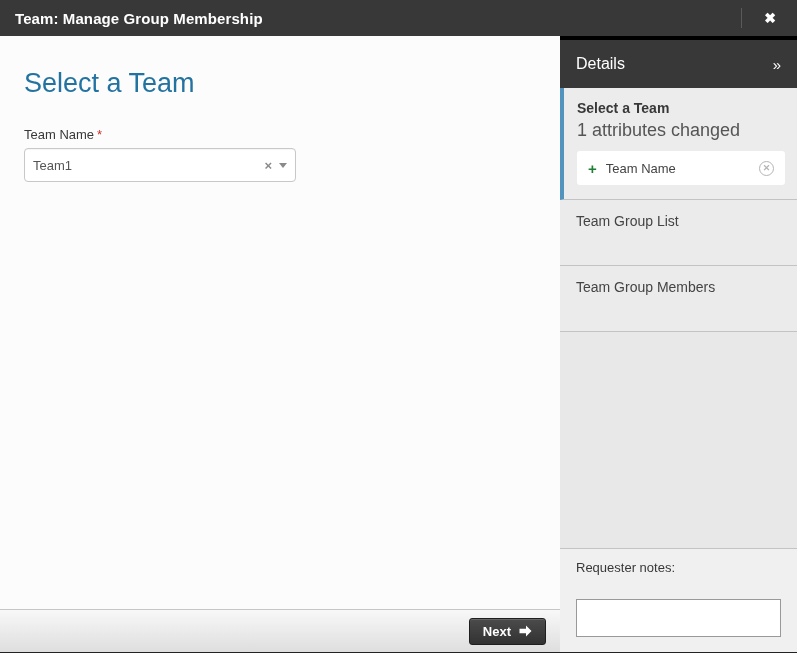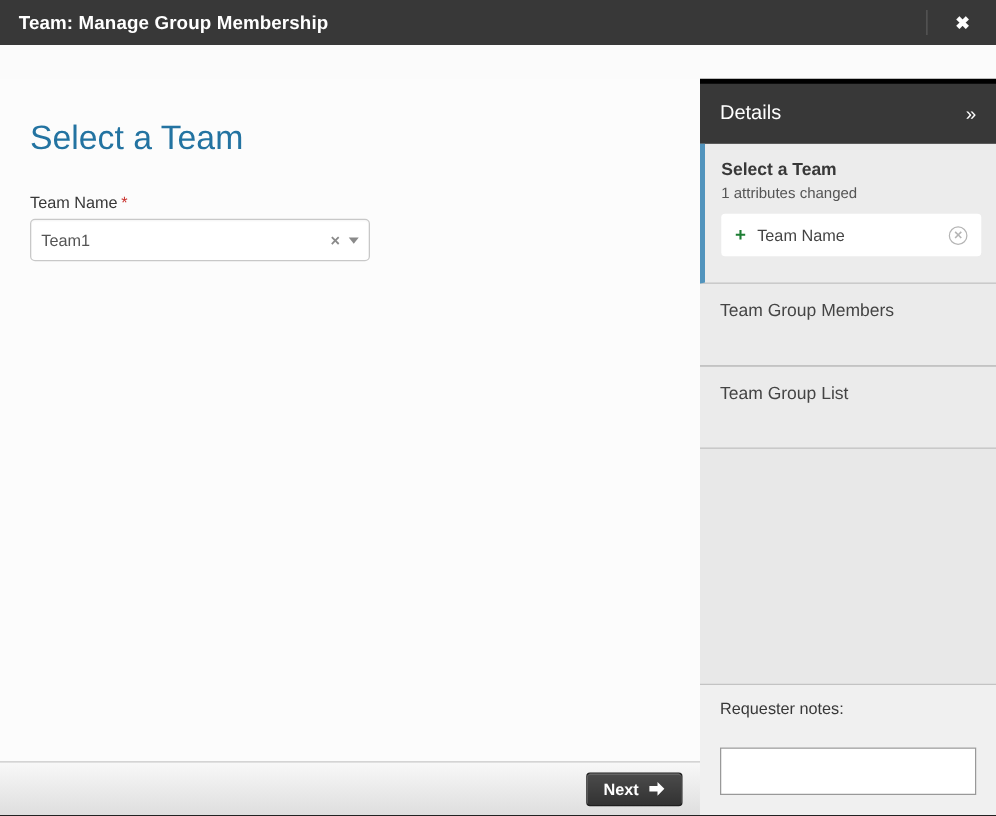--- a/index.html
+++ b/index.html
@@ -1,19 +1,19 @@
 <!DOCTYPE html>
 <html><head>
 <meta charset="utf-8">
 <style>
   * { box-sizing: border-box; }
   html,body { margin:0; padding:0; }
   body { font-family:"Liberation Sans", sans-serif; background:#fff; }
 
-  .app { width:797px; height:653px; display:flex; flex-direction:column; overflow:hidden; background:#fbfbfb; border-bottom:1px solid #222;gap:27px; }
+  .app { width:797px; height:653px; display:flex; flex-direction:column; overflow:hidden; background:#fbfbfb; border-bottom:1px solid #222; }
 
   
   .titlebar { flex:0 0 36px; background:#383838; color:#fff; display:flex; align-items:center; padding:0 15px; }
   .titlebar-title { flex:1; font-weight:bold; font-size:15px; letter-spacing:0.1px; }
   .titlebar-divider { width:1px; height:20px; background:#5a5a5a; margin-right:16px; }
   .close-btn { color:#fff; font-size:14px; font-weight:bold; cursor:pointer; line-height:1; padding:4px 6px; }
 
   .body-row { flex:1; display:flex; min-height:0; }
 
   
@@ -34,21 +34,21 @@
 
   
   .sidebar { flex:0 0 237px; display:flex; flex-direction:column; padding-top:4px; background:#000000; min-height:0; }
   .sidebar-header { flex:0 0 48px; background:#383838; color:#fff; display:flex; align-items:center; padding:0 16px; }
   .sidebar-header-title { flex:1; font-size:16px; }
   .collapse-icon { font-size:15px; color:#fff; cursor:pointer; }
 
   .section { background:#ebebeb; border-bottom:1px solid #c3c3c3; padding:13px 16px; }
   .section-active { flex:0 0 112px; border-left:4px solid #5294bd; background:#ececec; padding:12px 12px 12px 13px; }
   .section-active-title { font-size:14px; font-weight:bold; color:#383838; }
-  .section-active-sub { font-size:12px; color:#555; margin-top:4px; }
+  .section-active-sub { font-size:18px; color:#555; margin-top:4px; }
   .attr-chip { margin-top:10px; background:#fff; border-radius:3px; height:34px; display:flex; align-items:center; padding:0 11px; }
   .chip-plus { color:#1e7e34; font-weight:bold; font-size:15px; margin-right:9px; line-height:1; }
   .chip-label { flex:1; font-size:13px; color:#444; }
   .chip-remove { width:15px; height:15px; border:1px solid #b5b5b5; border-radius:50%; color:#b5b5b5; font-size:9px; font-weight:bold; display:flex; align-items:center; justify-content:center; cursor:pointer; line-height:1; }
 
   .section-plain { flex:0 0 66px; font-size:14px; color:#444; cursor:pointer; }
   .section-empty { flex:1; background:#e8e8e8; border-bottom:1px solid #c3c3c3; }
 
   .notes-area { flex:0 0 88px; background:#f0f0f0; padding:11px 16px; }
   .notes-label { font-size:13px; color:#383838; display:block; margin-bottom:24px; }
@@ -104,23 +104,23 @@
       <div class="section section-active">
         <div class="section-active-title">Select a Team</div>
         <div class="section-active-sub">1 attributes changed</div>
         <div class="attr-chip">
           <span class="chip-plus">+</span>
           <span class="chip-label">Team Name</span>
           <span class="chip-remove">✕</span>
         </div>
       </div>
 
+      <div class="section section-plain">Team Group List</div>
+
       <div class="section section-plain">Team Group Members</div>
-
-      <div class="section section-plain">Team Group List</div>
 
       <div class="section-empty"></div>
 
       <div class="notes-area">
         <label class="notes-label">Requester notes:</label>
         <textarea class="notes-textarea" value="" style=""></textarea>
       </div>
 
 
     </div>

